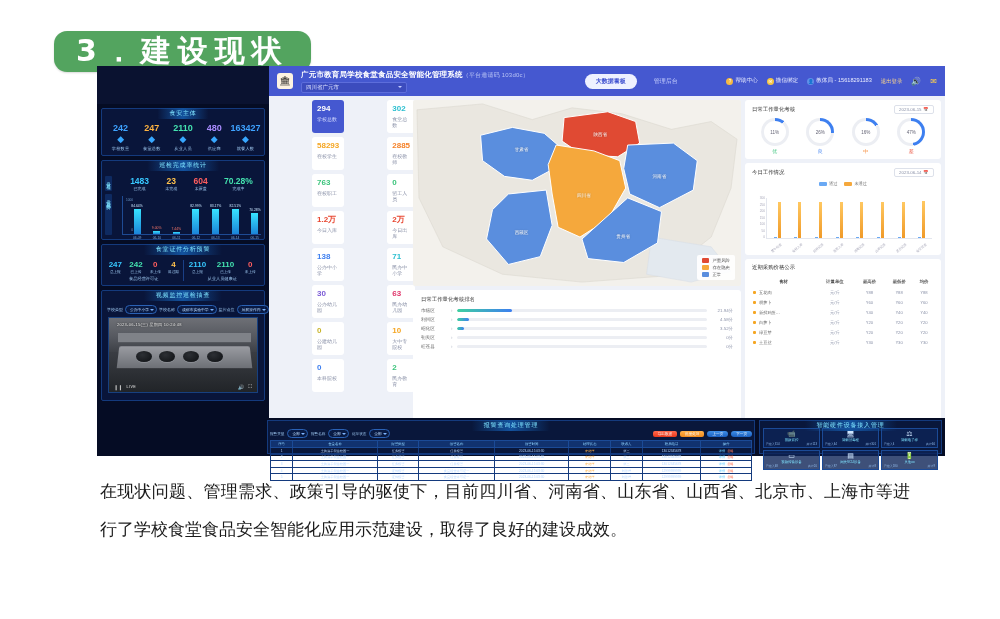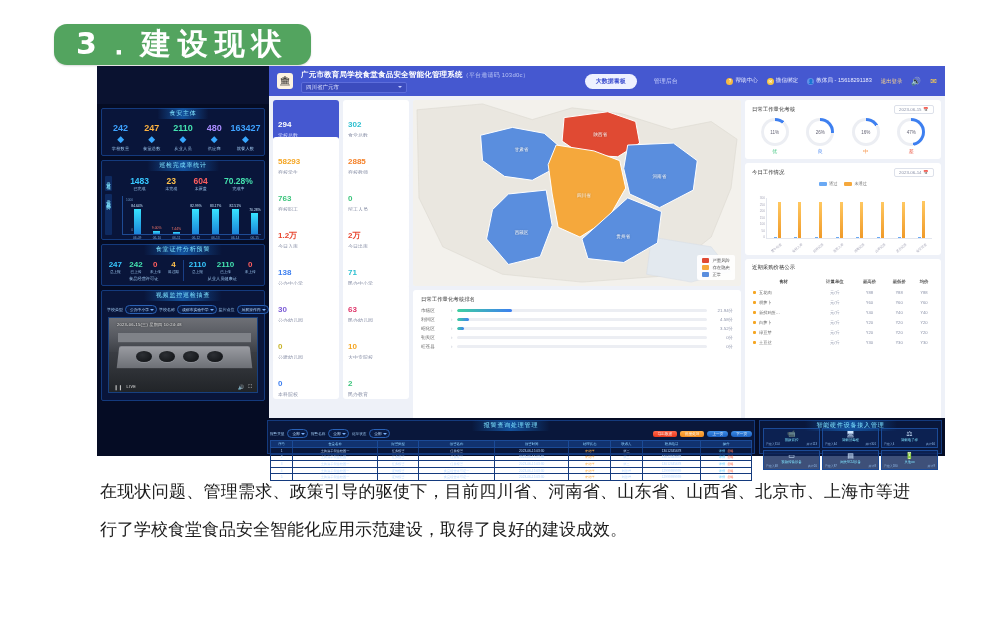--- a/index.html
+++ b/index.html
@@ -5,21 +5,21 @@
 <style>
   html,body{margin:0;padding:0;}
   body{
     width:1000px;height:619px;background:#ffffff;overflow:hidden;
     font-family:"Liberation Sans","DejaVu Sans",sans-serif;
     -webkit-font-smoothing:antialiased;
   }
   .page{position:relative;width:1000px;height:619px;}
 
   
-  .heading{position:absolute;left:34px;top:16px;display:flex;align-items:center;height:56px;}
+  .heading{position:absolute;left:34px;top:16px;display:flex;align-items:flex-end;height:56px;}
   .heading-bar{width:9px;background:#3f9a4e;border-radius:2px;}
   .heading-pill{
     margin-left:11px;background:#53a45f;border-radius:13px;
     padding:0 22px;display:flex;align-items:center;justify-content:center;
     box-shadow:0 1px 2px rgba(0,0,0,.15);
   }
   .heading-pill span{
     color:#ffffff;font-size:30px;font-weight:bold;letter-spacing:7px;
     font-family:"DejaVu Sans",sans-serif;
   }
@@ -125,21 +125,21 @@
     display:flex;align-items:center;justify-content:center;font-size:4.5px;color:#fff;}
   .lh-exit{color:#ffd98a;font-size:5.4px;}
   .spk{color:#ffd24a;font-size:8px;}
   .msg{color:#ffd24a;font-size:8px;}
 
   .lbody{display:flex;padding:4px;gap:4px;height:356px;box-sizing:border-box;}
 
   
   .statcol{width:136px;display:grid;grid-template-columns:1fr 1fr;
     grid-auto-rows:33px;gap:4px;align-content:start;}
-  .stat{background:#fff;border-radius:3px;padding:20px 5px;box-sizing:border-box;}
+  .stat{background:#fff;border-radius:3px;padding:4px 5px;box-sizing:border-box;margin-left:39px;}
   .stat.active{background:#4558d0;}
   .stat .v{font-size:8px;font-weight:bold;line-height:10px;}
   .stat .l{font-size:5px;color:#8a91a8;margin-top:2px;}
   .stat.active .v{color:#fff;}
   .stat.active .l{color:#d6dcff;}
 
   
   .midcol{flex:1;display:flex;flex-direction:column;gap:4px;}
   .mapcard{background:#fff;border-radius:3px;height:186px;position:relative;overflow:hidden;}
   .mapbg{position:absolute;inset:0;background:#f2f0ea;}

